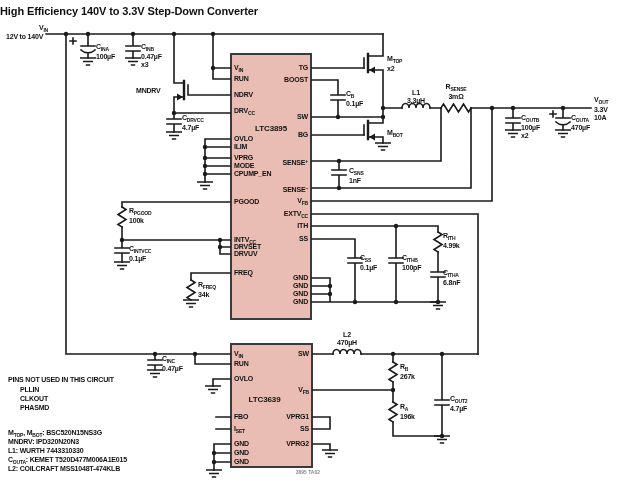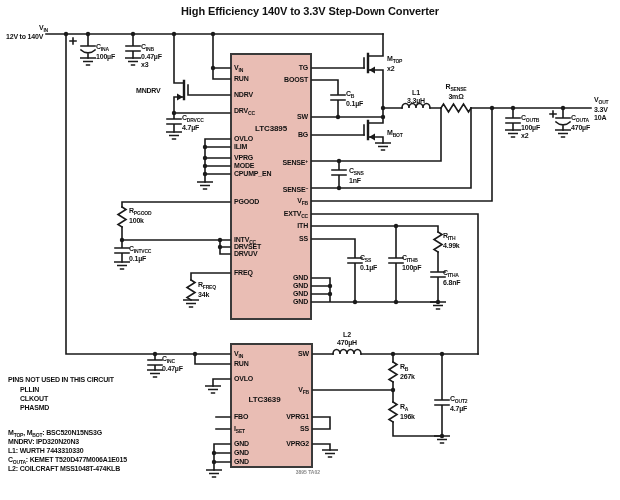--- a/index.html
+++ b/index.html
@@ -1,19 +1,19 @@
 <!DOCTYPE html>
 <html><head>
 <meta charset="utf-8">
 <style>
   html,body{margin:0;padding:0;background:#ffffff;}
   #schem{position:relative;width:620px;height:500px;background:#ffffff;overflow:hidden;
          font-family:"Liberation Sans",sans-serif;color:#111;}
   #wires-svg{position:absolute;left:0;top:0;}
-  .title{position:absolute;left:0;right:0;top:5px;text-align:center;
+  .title{position:absolute;left:0;right:0;top:5px;text-align:left;
          font-size:11px;font-weight:bold;letter-spacing:-0.1px;}
   .icbox{position:absolute;background:#e9bdb4;border:2px solid #3a3a3a;box-sizing:border-box;}
   .icname{position:absolute;font-size:8px;font-weight:bold;text-align:center;letter-spacing:-0.1px;}
   .pin{position:absolute;font-size:7px;font-weight:bold;line-height:8px;white-space:nowrap;letter-spacing:-0.2px;}
   .pr{text-align:right;}
   sub{font-size:5px;vertical-align:-2px;letter-spacing:-0.2px;}
   sup{font-size:5px;vertical-align:2px;letter-spacing:-0.2px;}
   .cl{position:absolute;font-size:7px;font-weight:bold;line-height:8px;white-space:nowrap;letter-spacing:-0.2px;}
   .ctr{text-align:center;}
   .note{position:absolute;font-size:7px;font-weight:bold;line-height:9px;white-space:nowrap;letter-spacing:-0.2px;}

